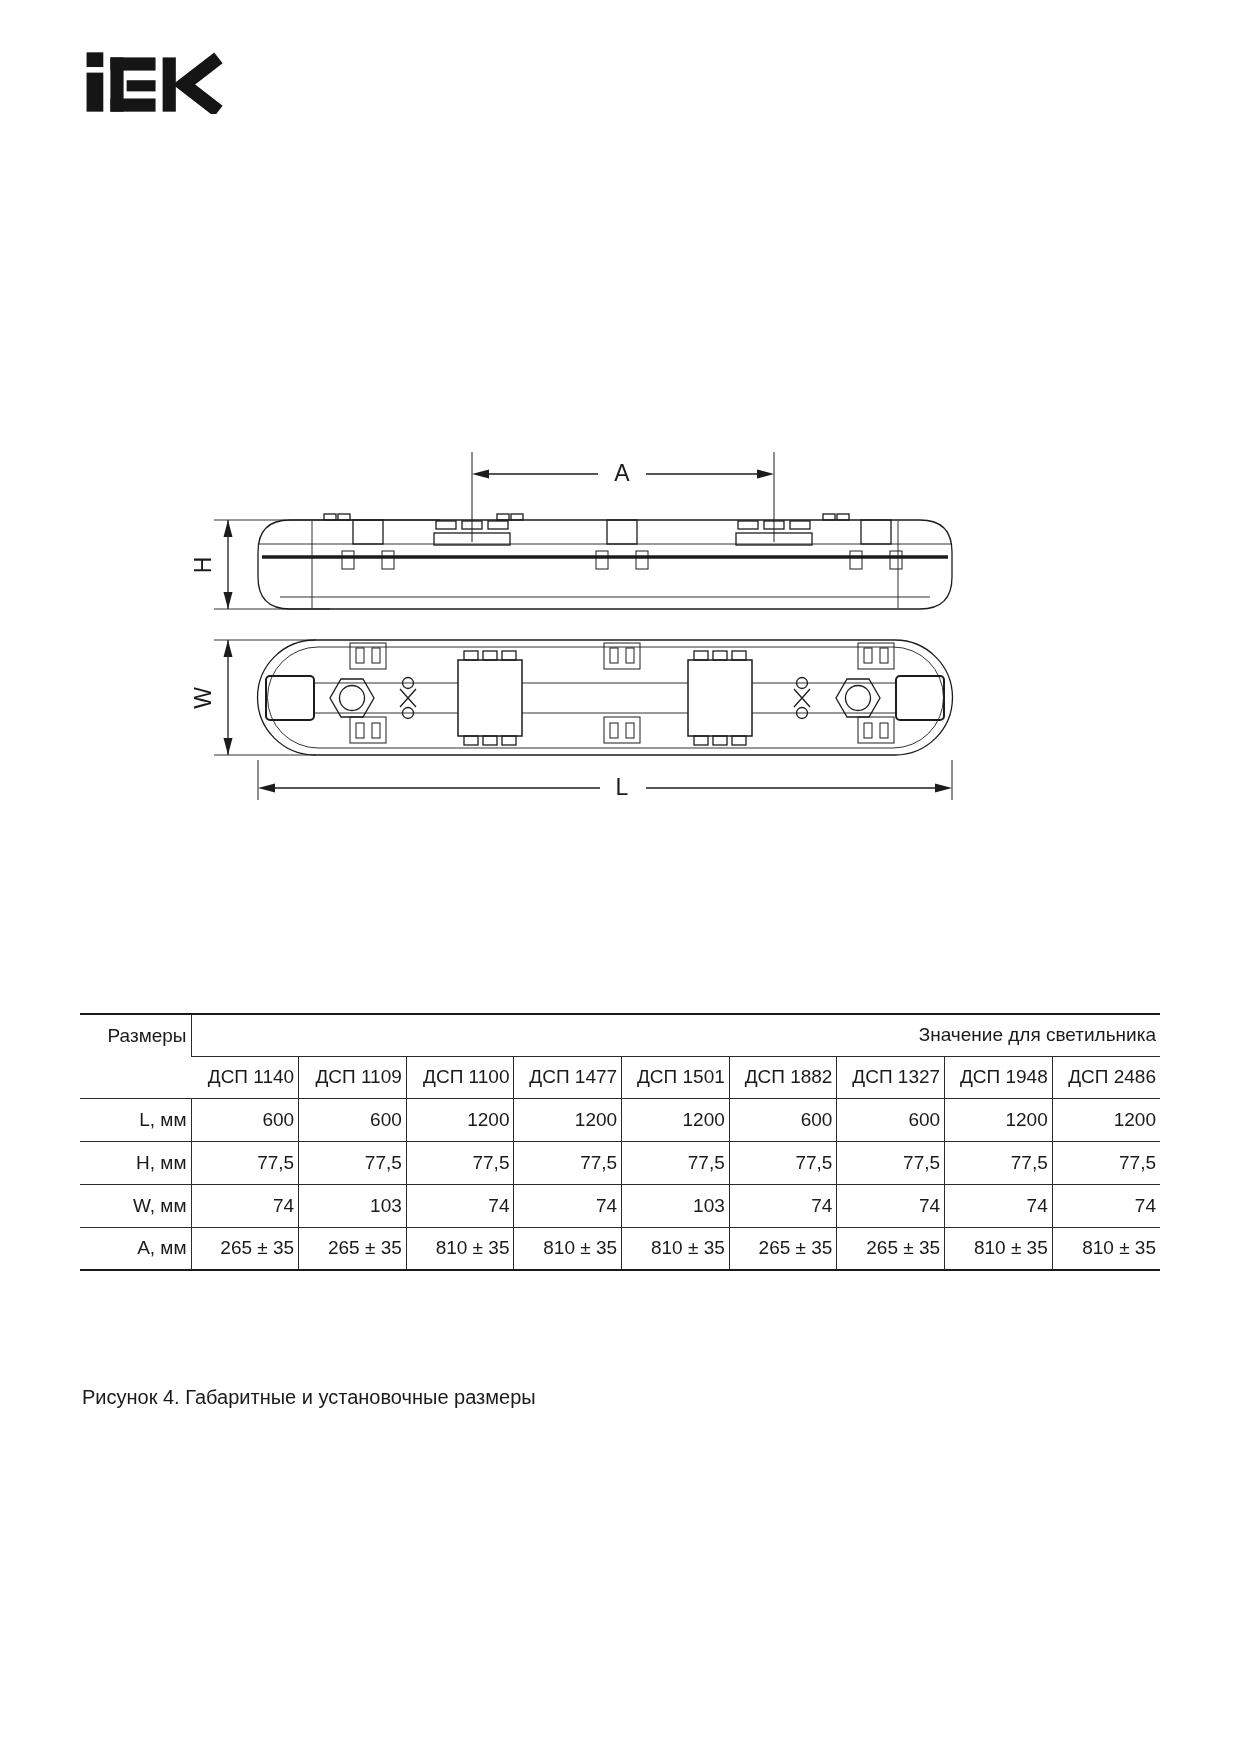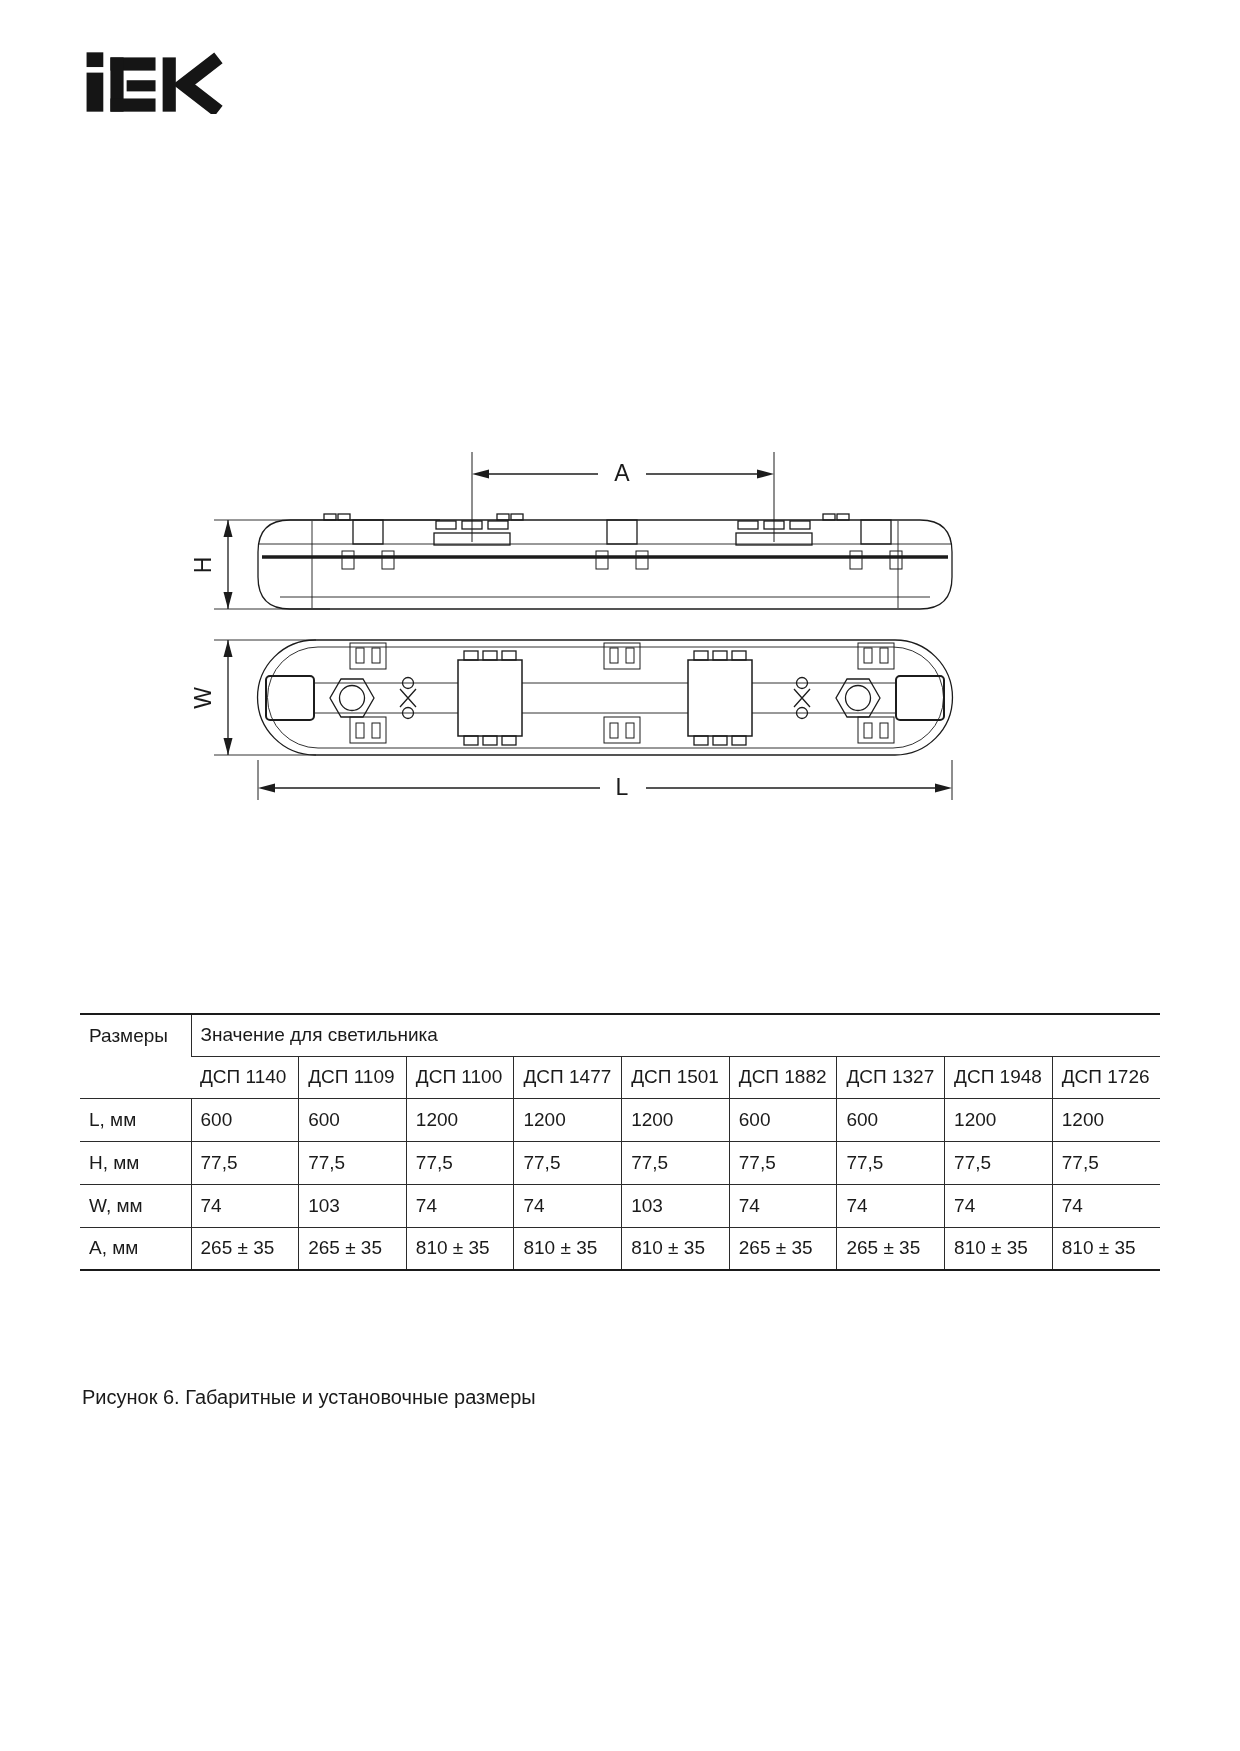--- a/index.html
+++ b/index.html
@@ -17,21 +17,21 @@
   .drawing svg { display:block; }
 
   .dim-table {
     position:absolute; left:80px; top:1013px; width:1080px;
     border-collapse:collapse; table-layout:fixed;
     font-size:19px; color:#1a1a1a;
     border-top:2px solid #1a1a1a;
     border-bottom:2px solid #1a1a1a;
   }
   .dim-table th, .dim-table td {
-    font-weight:normal; text-align:left;
+    font-weight:normal; text-align:right;
     padding:0 4px 0 9px;
     vertical-align:middle;
     border-left:1px solid #2b2b2b;
     border-bottom:1px solid #2b2b2b;
     white-space:nowrap; overflow:hidden;
   }
   .dim-table tr > th:first-child, .dim-table tr > td:first-child { border-left:none; }
   .dim-table thead tr { height:42px; }
   .dim-table tbody tr { height:43px; }
   .dim-table th.corner { vertical-align:top; padding-top:10px; }
@@ -231,21 +231,21 @@
         </tr>
         <tr>
           <th>ДСП 1140</th>
           <th>ДСП 1109</th>
           <th>ДСП 1100</th>
           <th>ДСП 1477</th>
           <th>ДСП 1501</th>
           <th>ДСП 1882</th>
           <th>ДСП 1327</th>
           <th>ДСП 1948</th>
-          <th>ДСП 1726</th>
+          <th>ДСП 2486</th>
         </tr>
       </thead>
     <tbody>
         <tr>
           <td>L, мм</td>
           <td>600</td>
           <td>600</td>
           <td>1200</td>
           <td>1200</td>
           <td>1200</td>
@@ -286,15 +286,15 @@
           <td>810 ± 35</td>
           <td>810 ± 35</td>
           <td>265 ± 35</td>
           <td>265 ± 35</td>
           <td>810 ± 35</td>
           <td>810 ± 35</td>
         </tr>
       </tbody>
   </table>
 
-  <div class="caption">Рисунок 6. Габаритные и установочные размеры</div>
+  <div class="caption">Рисунок 4. Габаритные и установочные размеры</div>
 
 </div>
 
 </body></html>

